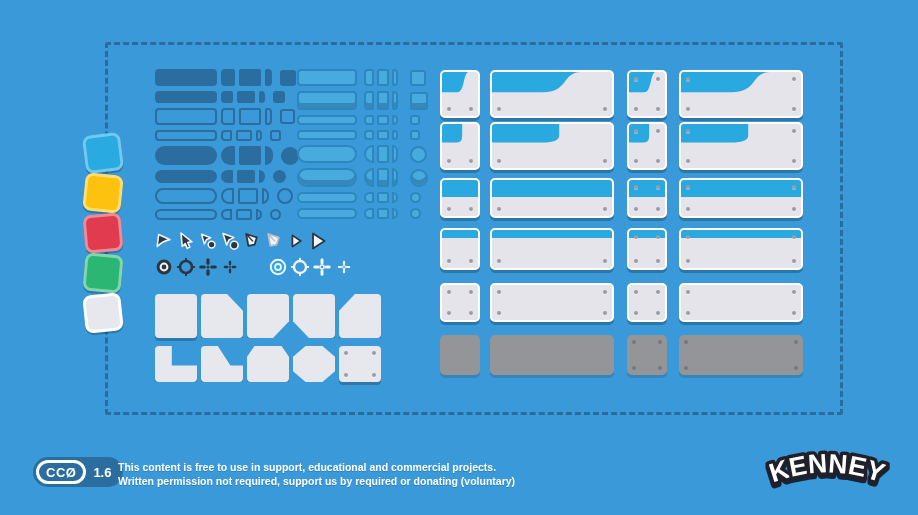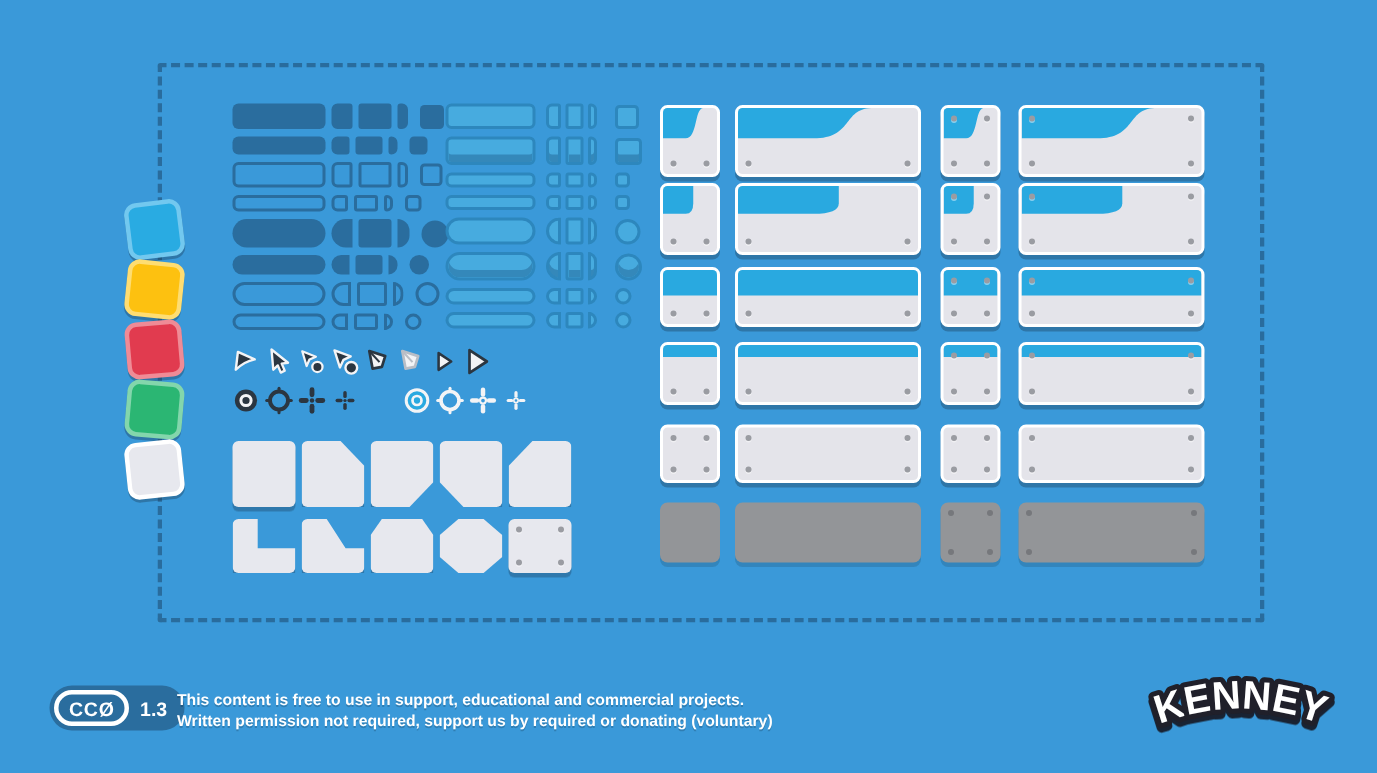--- a/index.html
+++ b/index.html
@@ -482,21 +482,21 @@
         <span class="screw" style="top: 5px; right: 5px;"></span>
         <span class="screw" style="bottom: 5px; left: 5px;"></span>
         <span class="screw" style="bottom: 5px; right: 5px;"></span>
       </div>
     </div>
 
   <div class="cc-badge">
     <div class="cc-pill">
       <span class="cc-label">CCØ</span>
     </div>
-    <span class="cc-version">1.3</span>
+    <span class="cc-version">1.6</span>
   </div>
 
   <div class="license-text">
     <div>This content is free to use in support, educational and commercial projects.</div>
     <div>Written permission not required, support us by required or donating (voluntary)</div>
   </div>
 
   <div class="kenney-logo">
     <svg viewBox="0 0 130 60" width="128" height="60">
       <defs>

